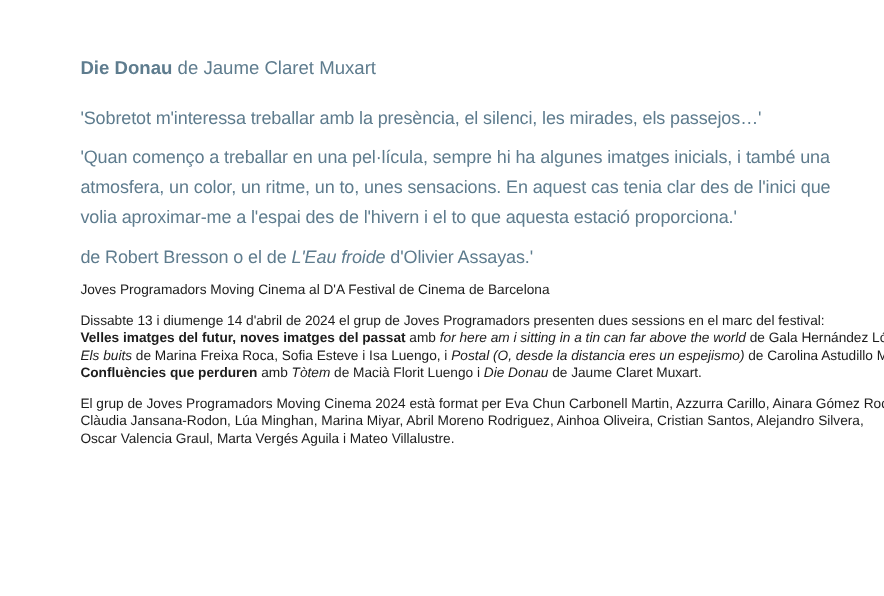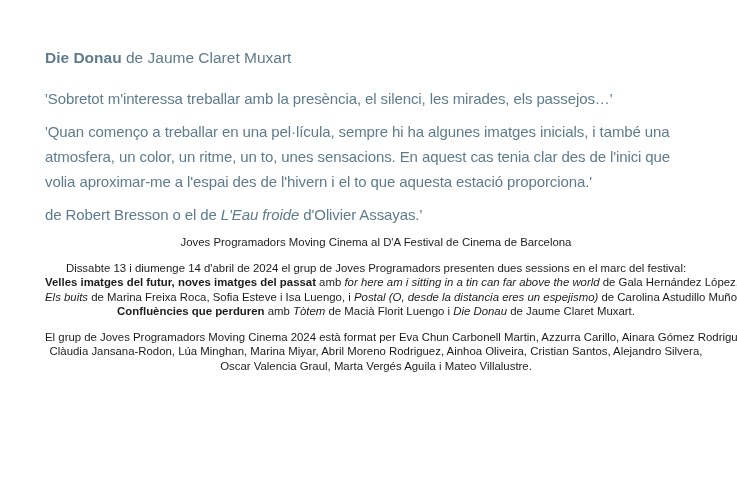--- a/index.html
+++ b/index.html
@@ -7,21 +7,21 @@
     padding: 0;
     background: #ffffff;
   }
   body {
     width: 737px;
     height: 497px;
     overflow: hidden;
     font-family: "Liberation Sans", sans-serif;
   }
   .doc {
-    padding: 45px 30px 0 45px;
+    padding: 45px 30px 0 67px;
   }
   .b { font-weight: 700; }
   .i { font-style: italic; margin-top: 28px; }
   .title {
     margin: 0 0 16px 0;
     font-size: 15.5px;
     font-weight: 400;
     line-height: 25px;
     color: #5e7c8e;
   }
@@ -30,21 +30,20 @@
     color: #5e7c8e;
     font-size: 15px;
     letter-spacing: -0.1px;
     line-height: 25px;
   }
   .info {
     margin: 11px 0 0 0;
     color: #1c1c1c;
     font-size: 11.4px;
     line-height: 14.5px;
-    text-align: center;
   }
   .quote + .info {
     margin-top: 8px;
   }
   .line {
     white-space: nowrap;
   }
 </style>
 </head>
 <body>

